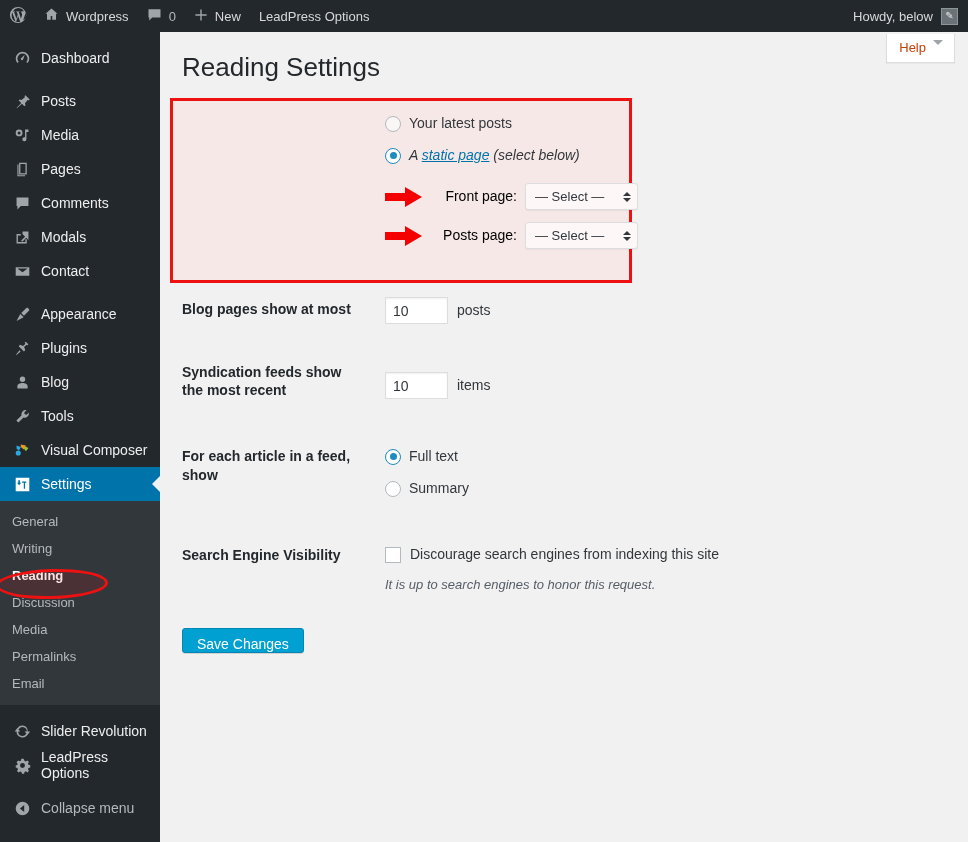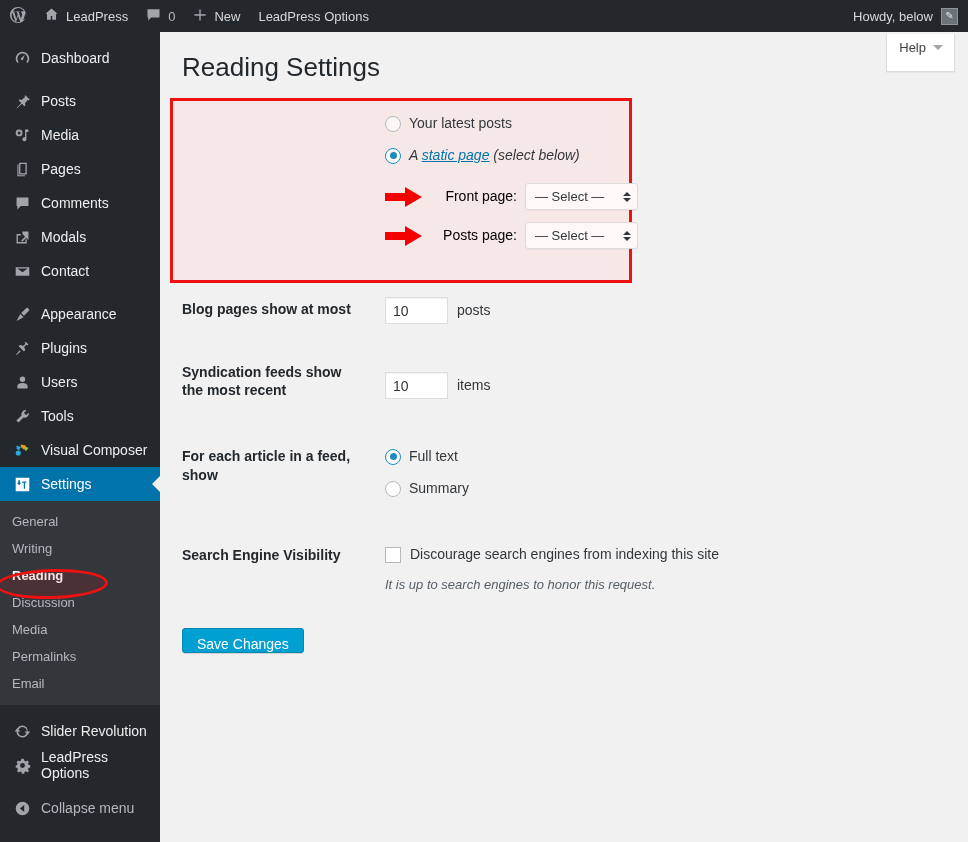--- a/index.html
+++ b/index.html
@@ -136,26 +136,26 @@
     position: absolute; top: 32px; left: 160px;
     width: 808px; height: 810px;
     background: #f1f1f1;
     overflow: hidden;
   }
   #helpbtn {
     position: absolute; top: 2px; right: 13px;
     background: #fff;
     border: 1px solid #ddd;
     border-top: none;
-    padding: 6px 11px 16px 12px;
+    padding: 6px 11px 7px 12px;
     font-size: 13px;
-    color: #404040;
+    color: #c2410c;
     cursor: pointer;
     box-shadow: 0 1px 1px rgba(0,0,0,0.04);
-    display: flex; align-items: center; gap: 7px;
+    display: flex; gap: 7px;
   }
   .caret-down {
     width: 0; height: 0;
     border-left: 5px solid transparent;
     border-right: 5px solid transparent;
     border-top: 5px solid #a0a5aa;
   }
   h1#page-title {
     margin: 0;
     padding: 18px 0 10px 22px;
@@ -335,21 +335,21 @@
         <path d="M10 1a9 9 0 100 18 9 9 0 000-18zm0 1.2a7.8 7.8 0 016.6 3.6h-2.3c-.5 0-.8.4-.8.9 0 .4.2.7.5 1 .2.3.5.8.5 1.7 0 .6-.2 1.4-.5 2.4l-.7 2.3-2.5-7.4c.4 0 .8-.1.8-.1.4 0 .3-.7-.1-.6 0 0-1.1.1-1.8.1-.7 0-1.8-.1-1.8-.1-.4 0-.4.6 0 .6 0 0 .4.1.7.1l1.1 2.9-1.5 4.5-2.5-7.4c.4 0 .8-.1.8-.1.4 0 .3-.7-.1-.6 0 0-1.1.1-1.8.1h-.4A7.8 7.8 0 0110 2.2zM3 10c0-1 .2-1.9.6-2.8l3.7 10.2A7.8 7.8 0 013 10zm7 7.8c-.7 0-1.4-.1-2.1-.3l2.2-6.4 2.3 6.2v.2c-.8.2-1.6.3-2.4.3zm5.6-1.7l2.2-6.4c.4-1 .6-1.8.6-2.6v-.4a7.8 7.8 0 01-2.8 9.4z"></path>
       </svg>
     </span>
   </div>
   <div class="ab-item">
     <span>
       <svg width="15" height="15" viewBox="0 0 20 20" fill="#a0a5aa">
         <path d="M10 2L2 9h2v8h5v-5h2v5h5V9h2z"></path>
       </svg>
     </span>
-    <span>LeadPress</span>
+    <span>Wordpress</span>
   </div>
   <div class="ab-item">
     <span>
       <svg width="15" height="15" viewBox="0 0 20 20" fill="#a0a5aa">
         <path d="M2 3h16v11H7l-4 4v-4H2z"></path>
       </svg>
     </span>
     <span class="ab-count">0</span>
   </div>
   <div class="ab-item">
@@ -459,21 +459,21 @@
     </span>
     <span>Plugins</span>
   </div>
 
   <div class="menu-item">
     <span class="mi-icon">
       <svg width="17" height="17" viewBox="0 0 20 20" fill="currentColor">
         <path d="M10 3a3.2 3.2 0 100 6.4A3.2 3.2 0 0010 3zm0 7.6c-3 0-6 1.5-6 3.4V17h12v-3c0-1.9-3-3.4-6-3.4z"></path>
       </svg>
     </span>
-    <span>Users</span>
+    <span>Blog</span>
   </div>
 
   <div class="menu-item">
     <span class="mi-icon">
       <svg width="17" height="17" viewBox="0 0 20 20" fill="currentColor">
         <path d="M14.7 2.6a5 5 0 00-5.9 6.2l-6 6 2.4 2.4 6-6a5 5 0 006.2-5.9l-2.6 2.6-2.2-.5-.5-2.2z"></path>
       </svg>
     </span>
     <span>Tools</span>
   </div>

